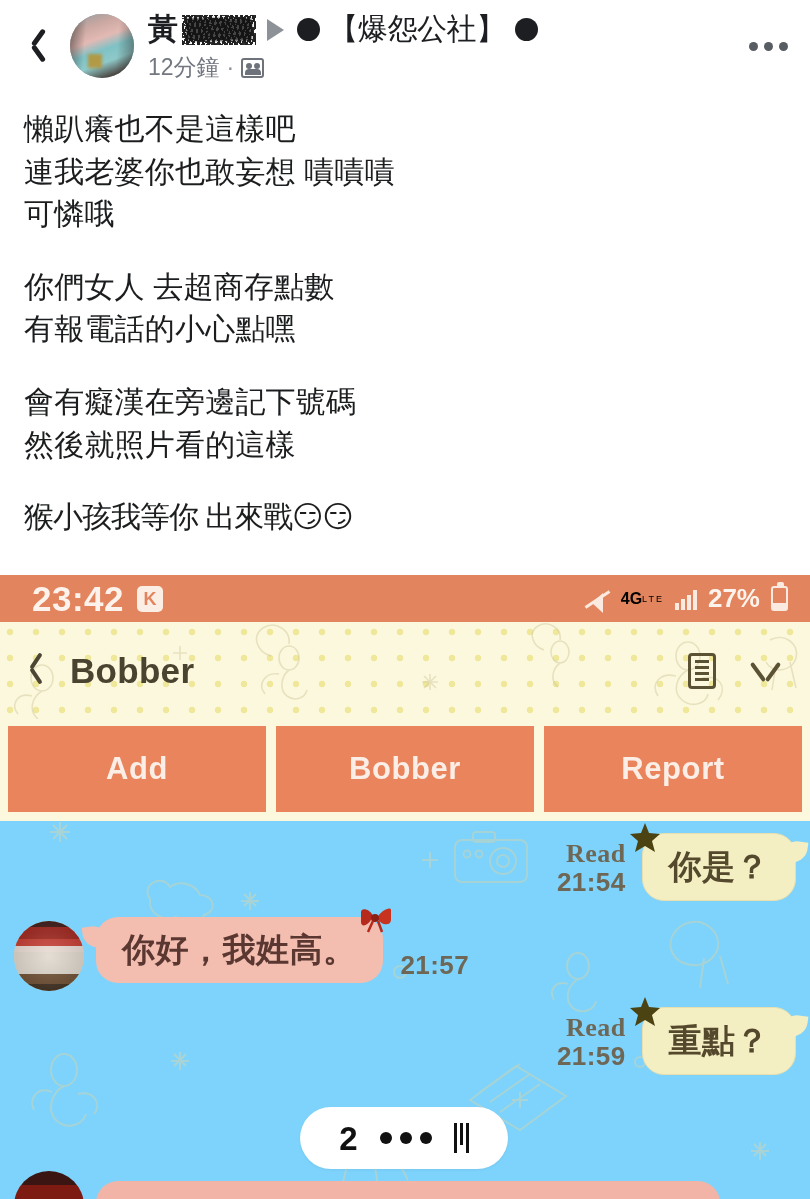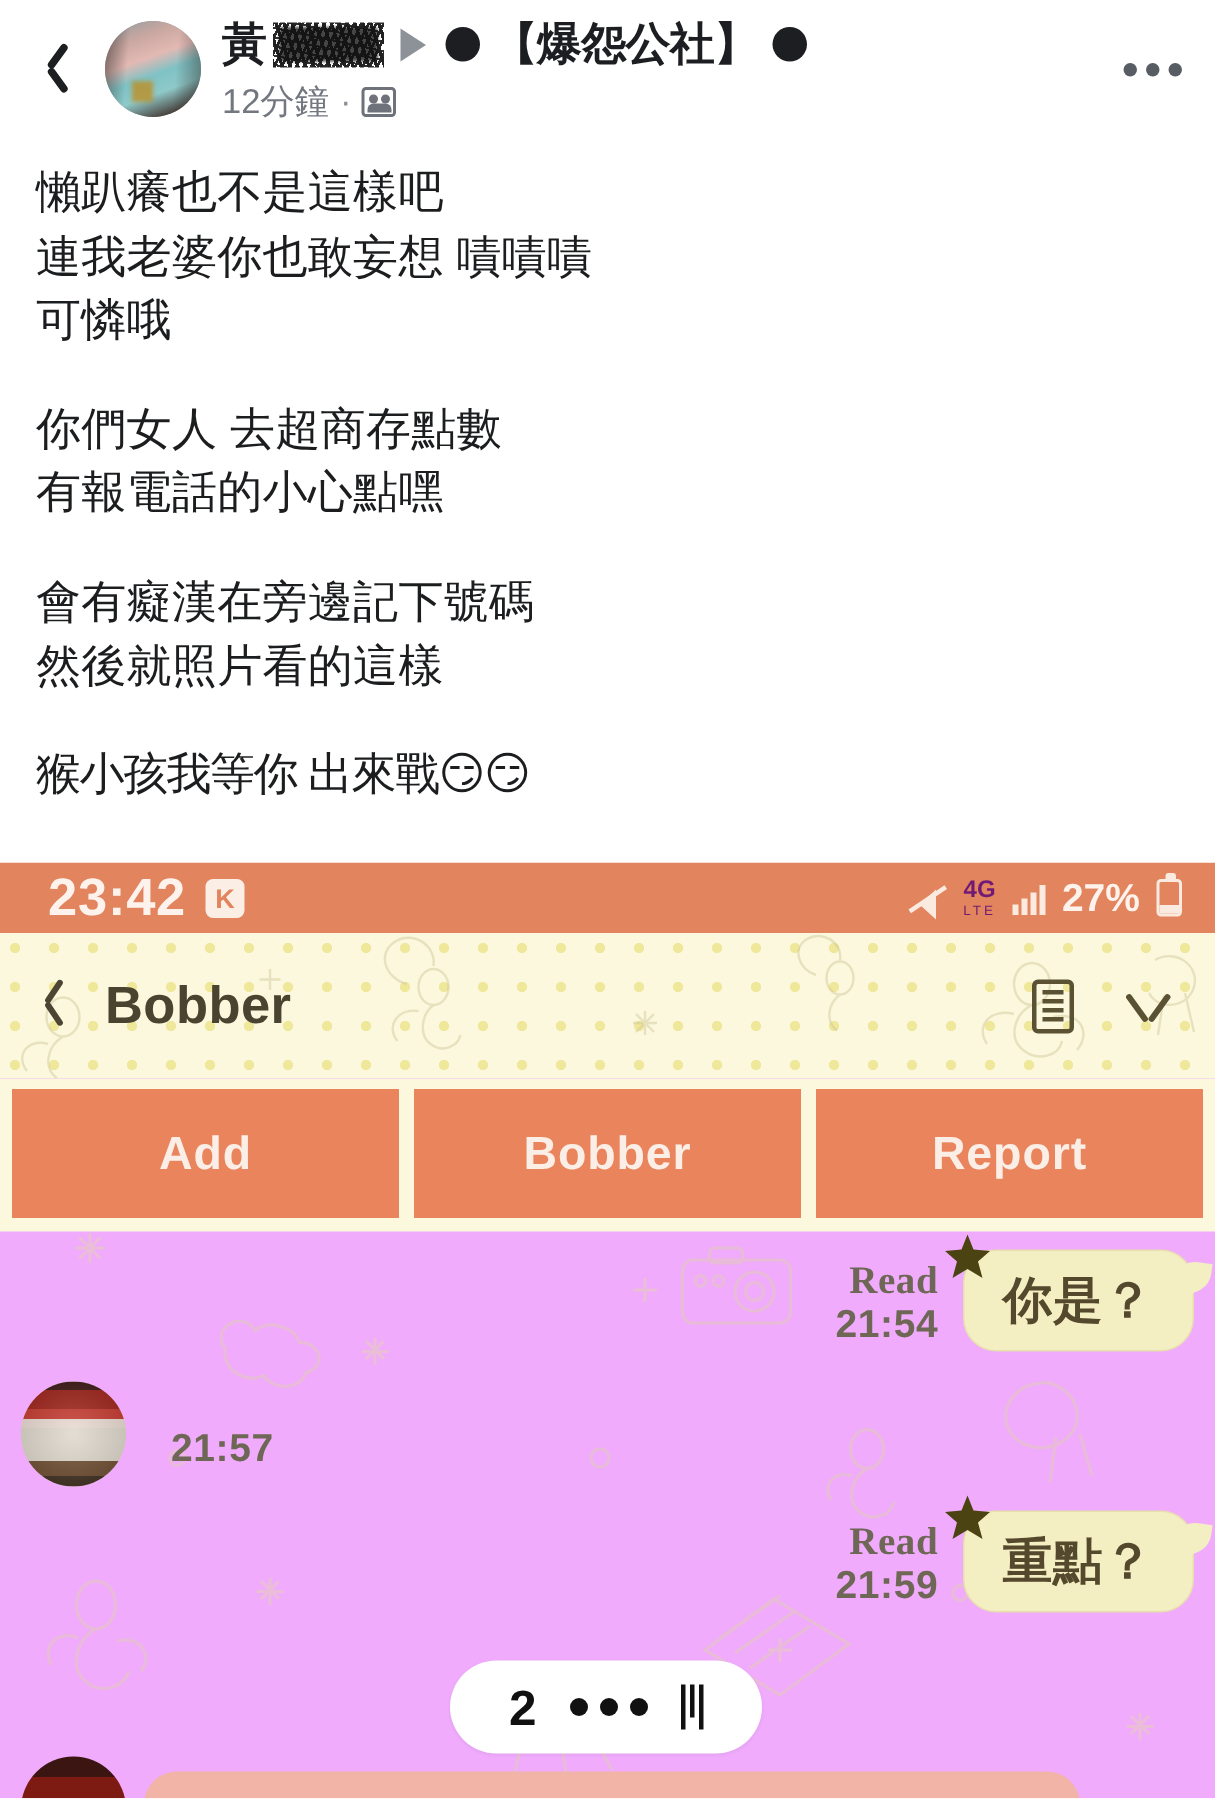--- a/index.html
+++ b/index.html
@@ -138,21 +138,21 @@
   }
   .dot-big {
     display: inline-block;
     width: 23px; height: 23px;
     border-radius: 50%;
     background: #1c1e21;
     margin: 0 3px;
   }
   .group-name {
     font-size: 30px;
-    font-weight: 700;
+    font-weight: 400;
     color: #1c1e21;
     letter-spacing: -0.5px;
   }
 
   .fb-sub {
     display: flex;
     align-items: center;
     gap: 7px;
     font-size: 23px;
     color: #737780;
@@ -268,24 +268,24 @@
   }
   .ic-mute::after {
     content: "";
     position: absolute; left: -1px; top: 11px;
     width: 29px; height: 3px;
     background: #fbeadf;
     transform: rotate(-34deg);
   }
   .ic-4g {
     display: flex;
-    flex-direction: column;
+    flex-direction: row;
     align-items: center;
     line-height: 1;
-    color: #701a75;
+    color: #000000;
   }
   .ic-4g b { font-size: 16px; font-weight: 700; }
   .ic-4g s { font-size: 9px; text-decoration: none; letter-spacing: 2px; margin-top: 1px; }
   .ic-sig {
     display: flex;
     align-items: flex-end;
     gap: 2px;
     height: 22px;
   }
   .ic-sig i { width: 4px; background: #fbeadf; display: block; }
@@ -313,21 +313,21 @@
     top: -6px; left: 4px;
     width: 7px; height: 4px;
     background: #fbeadf;
     border-radius: 2px 2px 0 0;
   }
 
   
   .wall {
     position: relative;
     height: 577px;
-    background: #f0abfc;
+    background: #7dd3fc;
     overflow: hidden;
   }
   .wall-doodles {
     position: absolute; inset: 0;
     pointer-events: none;
     opacity: .5;
   }
 
   
   .chat-head {
@@ -809,20 +809,29 @@
             </svg>
             <span>你是？</span>
           </div>
         </div>
 
         <div class="row left">
           <div class="msg-avatar">
             <div class="a1"></div>
             <div class="a2"></div>
           </div>
+          <div class="bubble pink">
+            <span>你好，我姓高。</span>
+            <svg class="bow" viewBox="0 0 34 26">
+              <path d="M2 4 C2 0 10 0 14 8 C10 18 2 20 2 14 Z" fill="#b52a1c"></path>
+              <path d="M32 2 C32 -2 22 2 18 10 C22 18 32 18 32 12 Z" fill="#c8331f"></path>
+              <circle cx="16" cy="10" r="4" fill="#8e1f14"></circle>
+              <path d="M14 13 l-5 11 M19 13 l4 11" stroke="#b52a1c" stroke-width="2.5" fill="none"></path>
+            </svg>
+          </div>
           <div class="stamp l">
             <span>21:57</span>
           </div>
         </div>
 
         <div class="row right">
           <div class="stamp r">
             <span class="read">Read</span>
             <span>21:59</span>
           </div>

